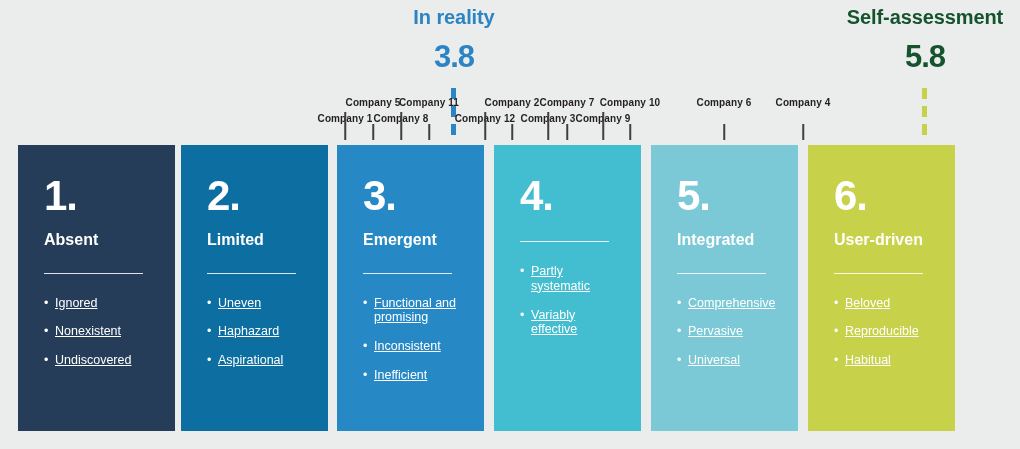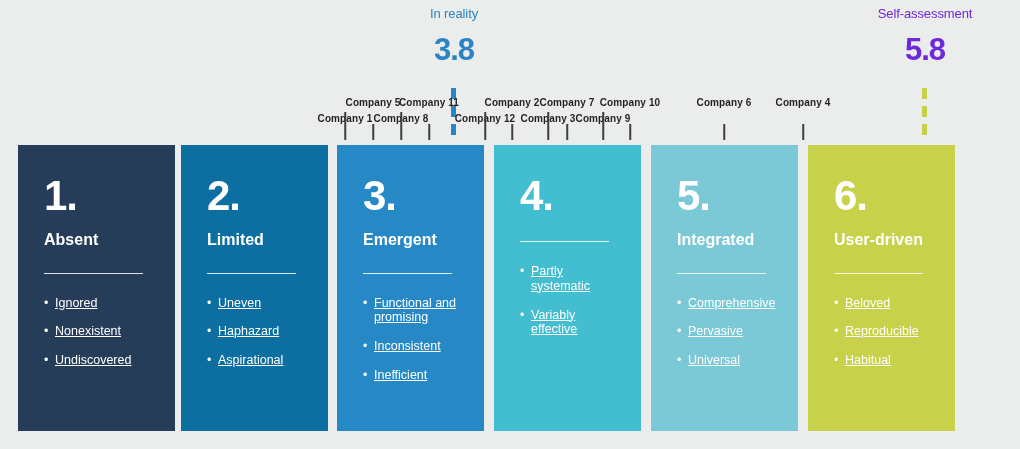--- a/index.html
+++ b/index.html
@@ -16,22 +16,22 @@
   }
 
   
   .callout {
     position: absolute;
     text-align: center;
     line-height: 1;
     white-space: nowrap;
   }
   .callout .callout-label {
-    font-size: 13px;
-    font-weight: normal;
+    font-size: 20px;
+    font-weight: bold;
     letter-spacing: -0.1px;
     display: block;
   }
   .callout .callout-value {
     font-size: 31px;
     font-weight: bold;
     display: block;
     margin-top: 14px;
     letter-spacing: -1px;
   }
@@ -164,21 +164,21 @@
 </head>
 <body>
 
 <div class="guide" id="guide-reality"></div>
 <div class="guide" id="guide-self"></div>
 
 <div class="callout" id="callout-reality" style="color: rgb(43, 132, 195); left: 454px;">
   <span class="callout-label">In reality</span>
   <span class="callout-value">3.8</span>
 </div>
-<div class="callout" id="callout-self" style="color: #6d28d9; left: 925px;">
+<div class="callout" id="callout-self" style="color: #14532d; left: 925px;">
   <span class="callout-label">Self-assessment</span>
   <span class="callout-value">5.8</span>
 </div>
 
 <div id="company-markers">
     <div class="company-marker row-bottom" style="left: 345px;">
       <span class="cm-label">Company 1</span>
       <span class="cm-tick"></span>
     </div>
     <div class="company-marker row-top" style="left: 373px;">

